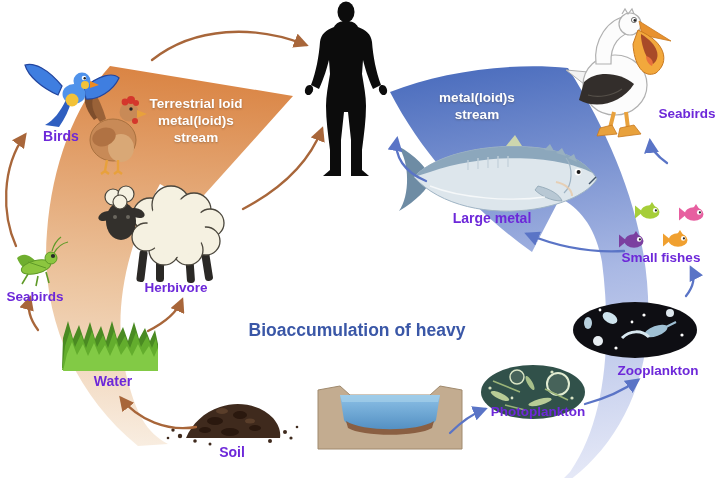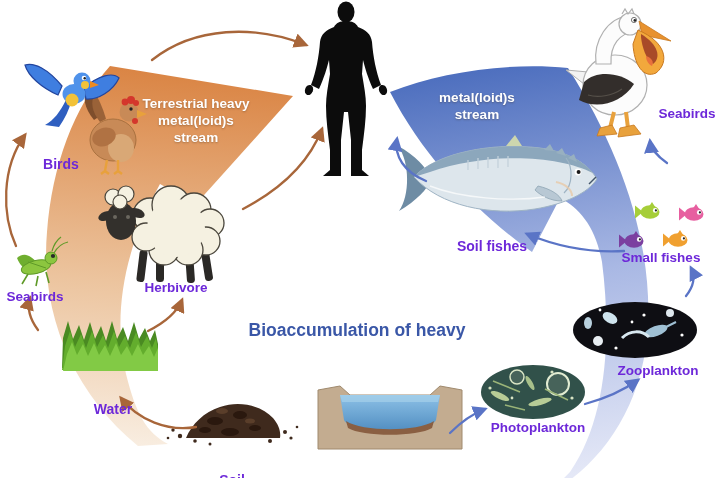--- a/index.html
+++ b/index.html
@@ -1,21 +1,21 @@
 <!DOCTYPE html>
 <html><head>
 <meta charset="utf-8">
 <style>
   html,body{margin:0;padding:0;background:#ffffff;}
   #fig{position:relative;width:720px;height:478px;background:#ffffff;overflow:hidden;
        font-family:"Liberation Sans",sans-serif;}
   #art{position:absolute;left:0;top:0;z-index:1;}
   .lbl{position:absolute;transform:translateX(-50%);z-index:3;
        font-weight:bold;font-size:13.5px;color:#6d28d9;white-space:nowrap;}
-  .lbl.big{font-size:14px;margin-top:28px;}
+  .lbl.big{font-size:14px;}
   .stream{position:absolute;transform:translateX(-50%);z-index:3;text-align:center;
           color:#fff;font-weight:bold;font-size:13.5px;line-height:17px;
           text-shadow:0 1px 2px rgba(60,40,20,.35);}
   .stream span{display:block;}
   #title{position:absolute;left:357px;top:281px;transform:translateX(-50%);z-index:3;
          text-align:center;color:#3a57a7;font-weight:bold;font-size:17.5px;line-height:19px;
          white-space:nowrap;margin-top:40px;}
   #title span{display:block;}
 </style>
 </head>
@@ -291,34 +291,34 @@
     <path stroke="#5a74c6" marker-end="url(#mb)" d="M667,163 C657,156 651,149 650,141"></path>
     <path stroke="#5a74c6" marker-end="url(#mb)" d="M426,181 C404,172 394,156 397,139"></path>
   </g>
 </svg>
 
 <div id="title">
   <span>Bioaccumulation of heavy</span>
 </div>
 
 <div class="stream" style="left:196px;top:95px">
-  <span>Terrestrial heavy</span>
+  <span>Terrestrial loid</span>
   <span>metal(loid)s</span>
   <span>stream</span>
 </div>
 
 <div class="stream" style="left:477px;top:89px">
   <span>metal(loid)s</span>
   <span>stream</span>
 </div>
 
 <div class="lbl big" style="left:61px;top:128px">Birds</div>
 <div class="lbl" style="left:35px;top:289px">Seabirds</div>
 <div class="lbl big" style="left:113px;top:373px">Water</div>
 <div class="lbl big" style="left:232px;top:444px">Soil</div>
 <div class="lbl" style="left:176px;top:280px">Herbivore</div>
-<div class="lbl" style="left:538px;top:420px">Photoplankton</div>
+<div class="lbl" style="left:538px;top:404px">Photoplankton</div>
 <div class="lbl" style="left:658px;top:363px">Zooplankton</div>
 <div class="lbl" style="left:661px;top:250px">Small fishes</div>
-<div class="lbl big" style="left:492px;top:210px">Soil fishes</div>
+<div class="lbl big" style="left:492px;top:210px">Large metal</div>
 <div class="lbl" style="left:687px;top:106px">Seabirds</div>
 
 </div>
 
 </body></html>

